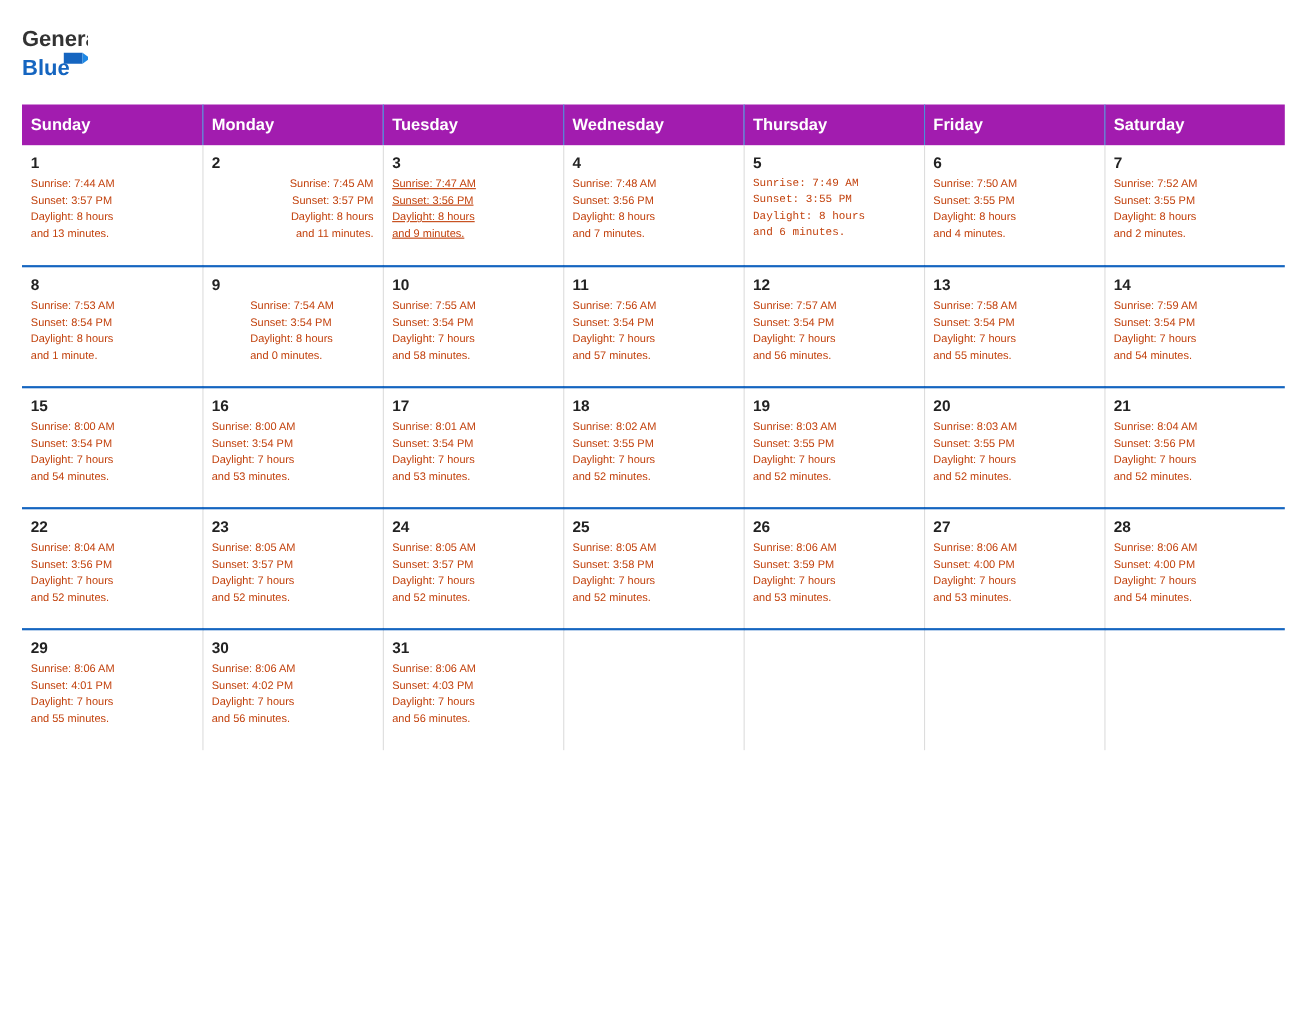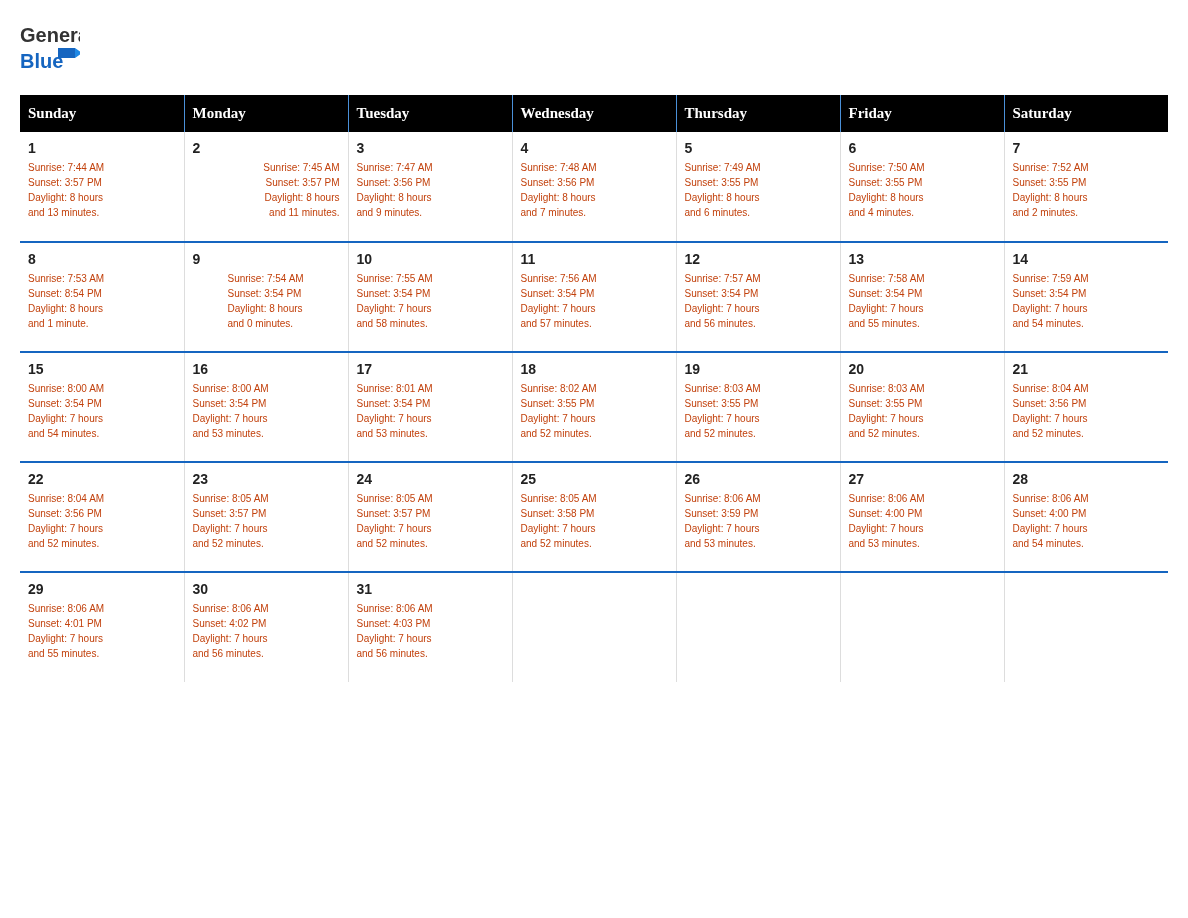--- a/index.html
+++ b/index.html
@@ -34,23 +34,22 @@
       font-weight: normal;
       color: #444;
       font-family: Georgia, serif;
     }
     table {
       width: 100%;
       border-collapse: collapse;
       table-layout: fixed;
     }
     thead tr {
-      background-color: #000000;
+      background-color: #a21caf;
       color: #fff;
-      font-family: Liberation Serif, serif;
     }
     thead th {
       padding: 10px 8px;
       text-align: left;
       font-size: 15px;
       font-weight: bold;
       border-right: 1px solid #4a90d9;
     }
     thead th:last-child { border-right: none; }
     tbody tr {
@@ -122,35 +121,35 @@
         </td>
         <td>
           <div class="day-num">2</div>
           <div class="day-info" style="white-space: pre-line; text-align: right;">Sunrise: 7:45 AM
 Sunset: 3:57 PM
 Daylight: 8 hours
 and 11 minutes.</div>
         </td>
         <td>
           <div class="day-num">3</div>
-          <div class="day-info" style="white-space: pre-line;">Sunrise: 7:47 AM
+          <div class="day-info" style="white-space: pre-line; text-decoration: underline;">Sunrise: 7:47 AM
 Sunset: 3:56 PM
 Daylight: 8 hours
 and 9 minutes.</div>
         </td>
         <td>
           <div class="day-num">4</div>
           <div class="day-info" style="white-space: pre-line;">Sunrise: 7:48 AM
 Sunset: 3:56 PM
 Daylight: 8 hours
 and 7 minutes.</div>
         </td>
         <td>
           <div class="day-num">5</div>
-          <div class="day-info" style="white-space: pre-line;">Sunrise: 7:49 AM
+          <div class="day-info" style="white-space: pre-line; font-family: Liberation Mono, monospace;">Sunrise: 7:49 AM
 Sunset: 3:55 PM
 Daylight: 8 hours
 and 6 minutes.</div>
         </td>
         <td>
           <div class="day-num">6</div>
           <div class="day-info" style="white-space: pre-line;">Sunrise: 7:50 AM
 Sunset: 3:55 PM
 Daylight: 8 hours
 and 4 minutes.</div>

